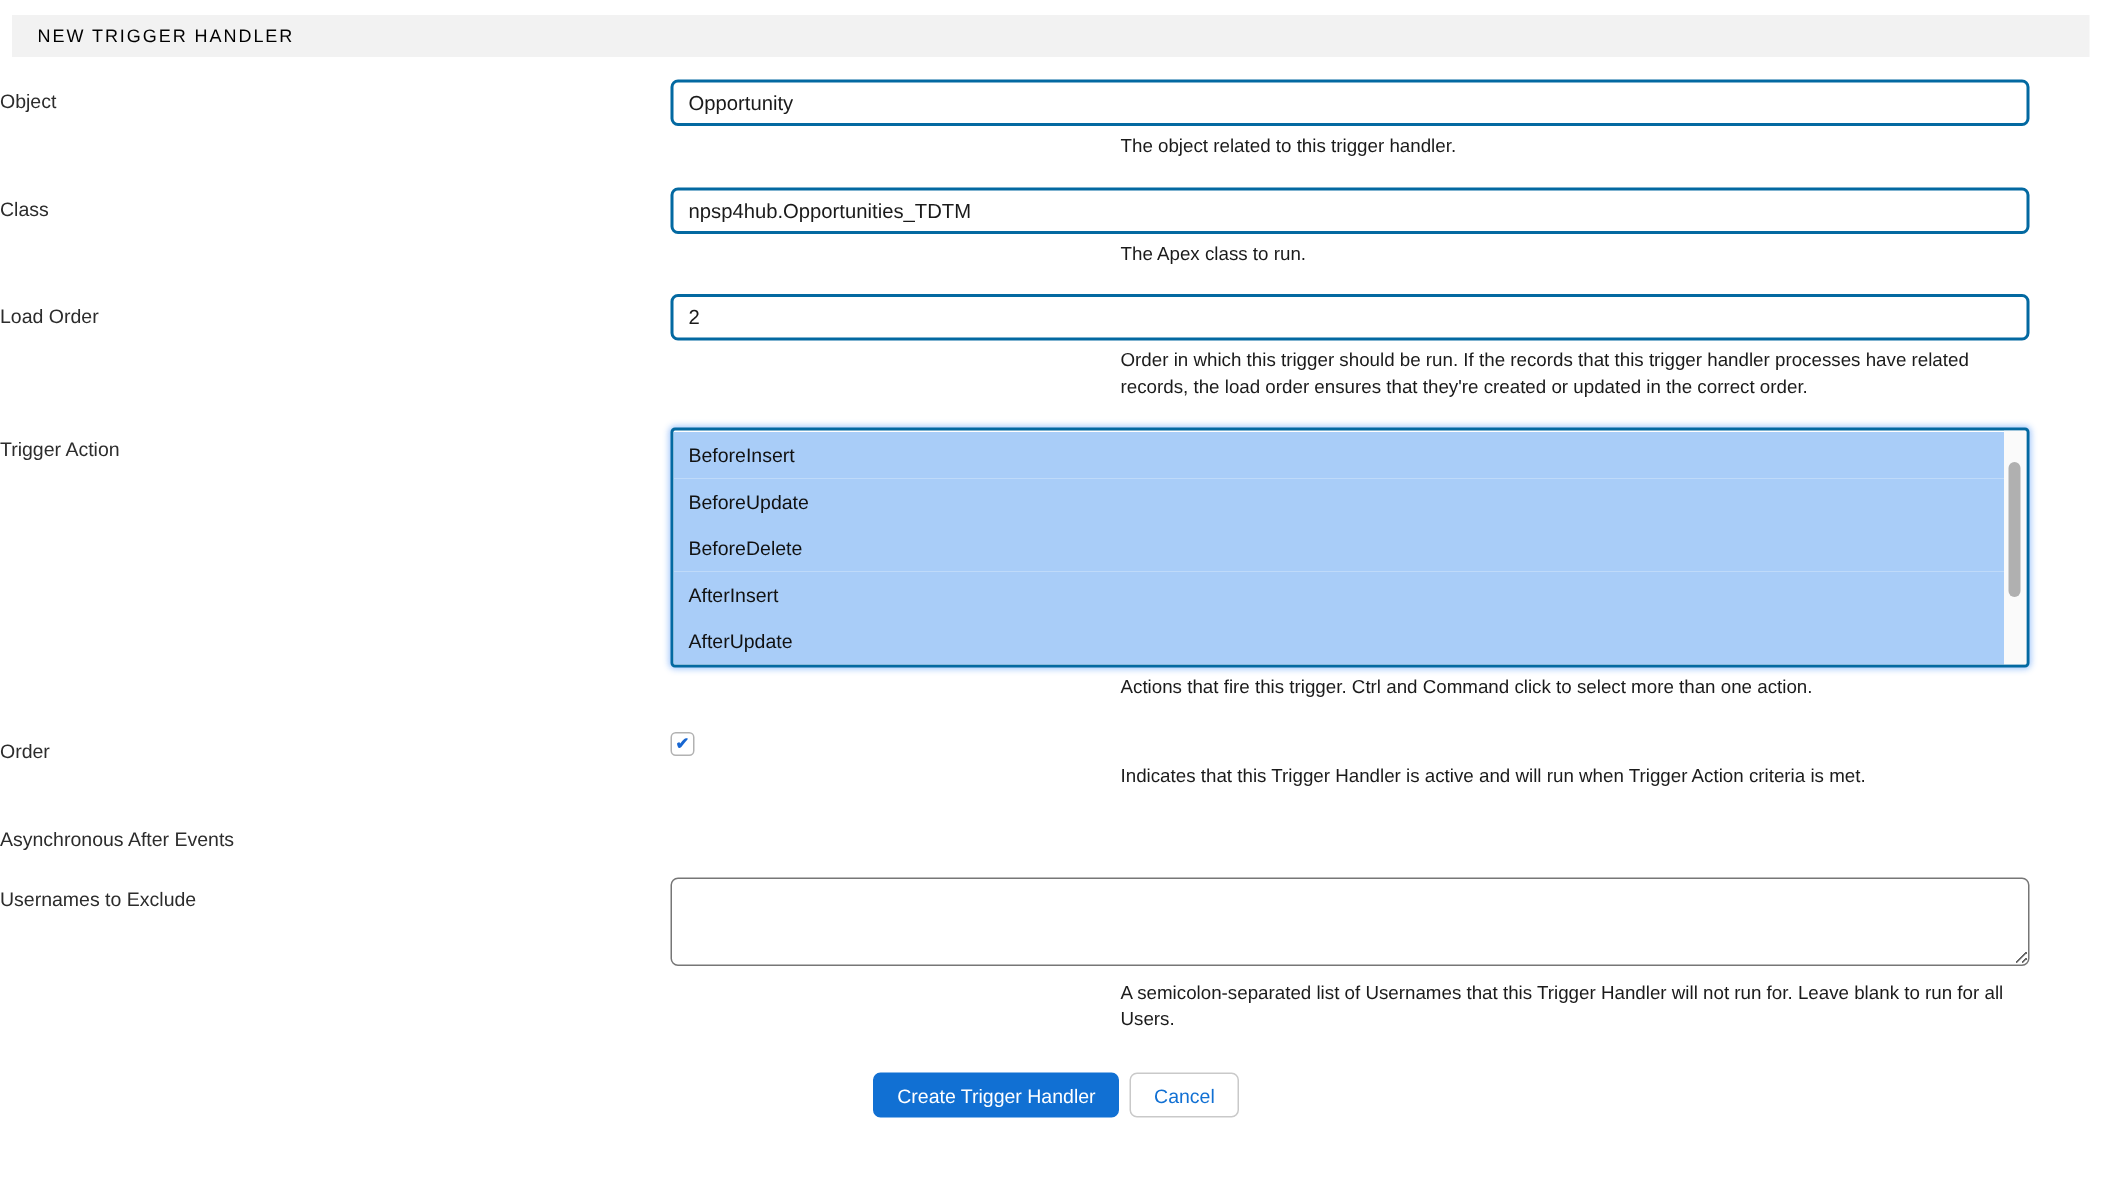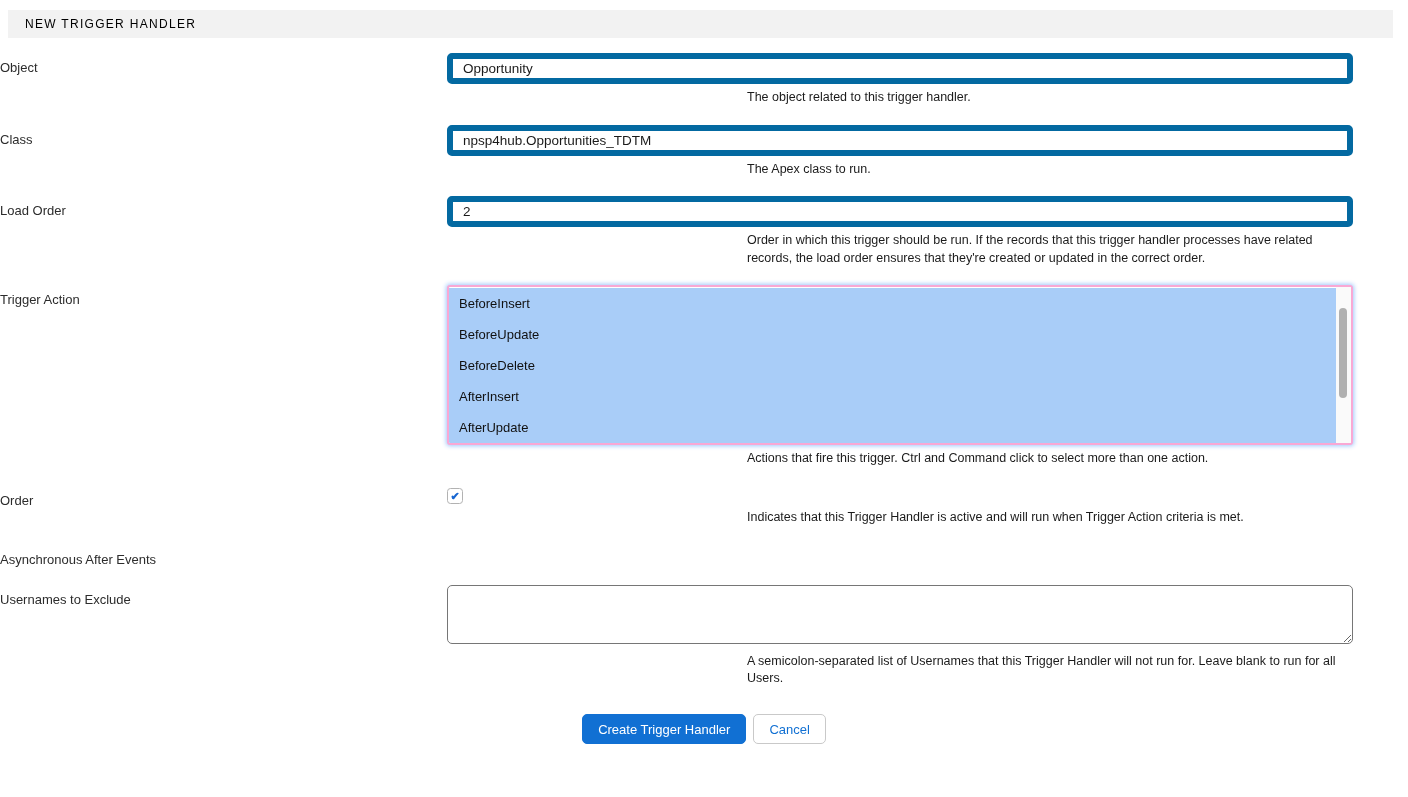--- a/index.html
+++ b/index.html
@@ -44,35 +44,35 @@
     width: 606px;
     font-size: 12.5px;
     line-height: 1.4;
     color: #1b1b1b;
   }
   .help.tight { margin-top: 5px; }
 
   .text-input {
     width: 100%;
     height: 31px;
-    border: 6px solid #0369a1;
+    border: 2px solid #0369a1;
     border-radius: 5px;
     padding: 0 10px;
     font-family: inherit;
     font-size: 13.5px;
     color: #1a1a1a;
     background: #fff;
     outline: none;
   }
 
   
   .multiselect {
     position: relative;
     height: 160px;
-    border: 2px solid #f9a8d4;
+    border: 2px solid #0369a1;
     border-radius: 3px;
     box-shadow: 0 0 4px 1px rgba(47,128,247,0.45);
     background: #ffffff;
     overflow: hidden;
   }
   .multiselect .options { position: absolute; left: 0; right: 15px; top: 1px; }
   .option {
     height: 31px;
     line-height: 31px;
     padding-left: 10px;

